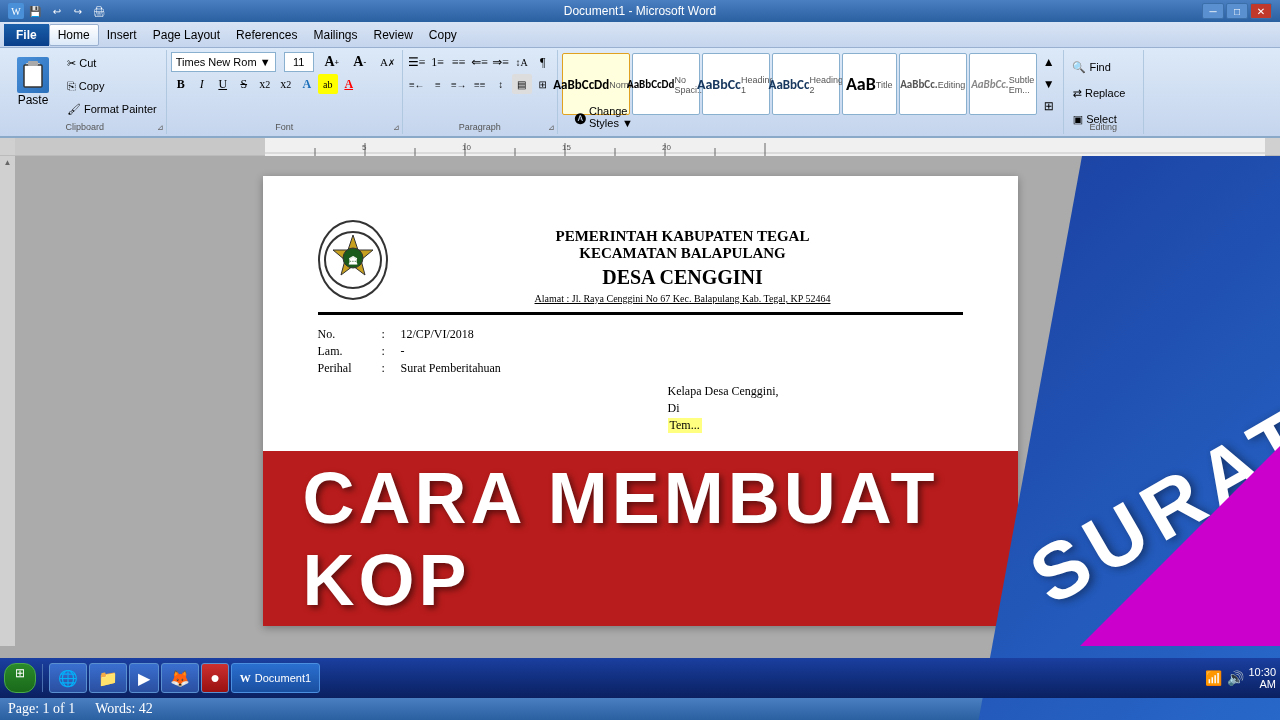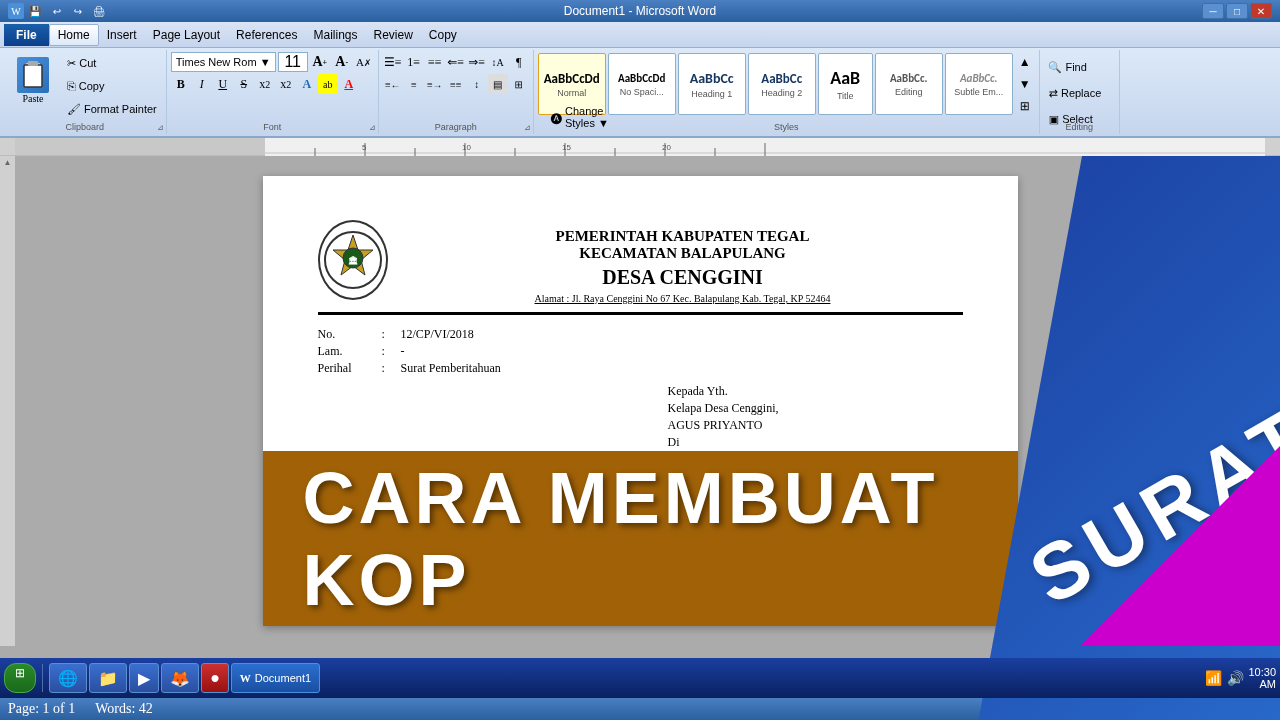--- a/index.html
+++ b/index.html
@@ -164,21 +164,21 @@
       display: flex;
       align-items: center;
       justify-content: space-between;
     }
     .font-size-box {
       width: 30px;
       height: 20px;
       border: 1px solid #8ab0d0;
       background: white;
       font-family: Arial, sans-serif;
-      font-size: 16px;
+      font-size: 11px;
       padding: 0 2px;
       text-align: center;
       display: flex;
       align-items: center;
       justify-content: center;
     }
     .fmt-btn {
       width: 20px;
       height: 20px;
       border: 1px solid transparent;
@@ -193,21 +193,21 @@
     .fmt-btn.bold { font-weight: bold; }
     .fmt-btn.italic { font-style: italic; }
     .fmt-btn.underline { text-decoration: underline; }
     .style-item {
       width: 65px;
       height: 58px;
       border: 1px solid #8ab0d0;
       background: white;
       cursor: pointer;
       display: flex;
-      flex-direction: column;
+      flex-direction: row;
       align-items: center;
       justify-content: center;
       padding: 2px;
       border-radius: 2px;
       font-size: 10px;
     }
     .style-item.active { background: #ffd; border-color: #e0a020; }
     .style-preview {
       font-family: 'Calibri', Arial, sans-serif;
       font-size: 13px;
@@ -309,21 +309,21 @@
     }
     .recipient-row { margin-bottom: 2px; }
 
     
     .overlay-banner {
       position: absolute;
       bottom: 0;
       left: 0;
       right: 0;
       height: 175px;
-      background: #a16207;
+      background: #b91c1c;
       display: flex;
       align-items: center;
       justify-content: center;
       z-index: 10;
     }
     .banner-text {
       font-family: Arial Black, Arial, sans-serif;
       font-size: 72px;
       font-weight: 900;
       color: white;
@@ -509,21 +509,21 @@
     <div class="ribbon-group-wrapper" style="min-width:95px;">
       <div style="display:flex; align-items:stretch; flex:1; gap:4px;">
         <div class="paste-btn">
           <div class="paste-icon">
             <svg width="22" height="28" viewBox="0 0 22 28">
               <rect x="4" y="2" width="14" height="3" fill="#ccc" rx="1"></rect>
               <rect x="2" y="4" width="18" height="22" fill="white" stroke="#333" stroke-width="1.5" rx="1"></rect>
               <rect x="6" y="0" width="10" height="5" fill="#aaa" rx="1"></rect>
             </svg>
           </div>
-          <div style="font-family:Liberation Serif, serif;font-size:10px;">Paste</div>
+          <div style="font-family:Liberation Sans, sans-serif;font-size:12px;">Paste</div>
         </div>
         <div class="small-btns">
           <div class="small-btn">
             <span>✂</span>
             <span>Cut</span>
           </div>
           <div class="small-btn">
             <span>⎘</span>
             <span>Copy</span>
           </div>
@@ -532,21 +532,21 @@
             <span>Format Painter</span>
           </div>
         </div>
       </div>
       <div class="rgb-label">Clipboard</div>
       <span class="expand-arrow">⊿</span>
     </div>
 
     <div class="ribbon-group-wrapper" style="min-width:180px;">
       <div style="display:flex;flex-direction:column;gap:2px;flex:1;">
-        <div style="display:flex;gap:2px;align-items:center;">
+        <div style="display:flex;gap:8px;align-items:center;">
           <div class="font-name-box">
             <span>Times New Rom</span>
             <span>▼</span>
           </div>
           <div class="font-size-box">
             <span>11</span>
           </div>
           <div class="fmt-btn" style="font-size:14px;font-weight:bold;">A<sup style="font-size:8px;">+</sup></div>
           <div class="fmt-btn" style="font-size:14px;font-weight:bold;">A<sup style="font-size:8px;">-</sup></div>
           <div class="fmt-btn" style="font-size:11px;">A<sub>✗</sub></div>
@@ -627,21 +627,20 @@
           <div class="fmt-btn">▼</div>
           <div class="fmt-btn">⊞</div>
         </div>
       </div>
       <div style="display:flex;flex-direction:column;justify-content:center;margin-left:8px;margin-top:-10px;">
         <div class="small-btn" style="font-size:11px;white-space:nowrap;">
           <span>🅐</span>
           Change<br>Styles ▼
         </div>
       </div>
-      <div class="rgb-label">Styles</div>
     </div>
 
     <div class="ribbon-group-wrapper" style="min-width:80px;">
       <div style="display:flex;flex-direction:column;gap:4px;flex:1;padding-top:4px;">
         <div class="small-btn">
           <span>🔍</span>
           <span>Find</span>
         </div>
         <div class="small-btn">
           <span>⇄</span>
@@ -724,23 +723,21 @@
           <span>-</span>
         </div>
         <div class="meta-row">
           <span class="meta-label">Perihal</span>
           <span class="meta-sep">:</span>
           <span>Surat Pemberitahuan</span>
         </div>
       </div>
 
       <div class="recipient">
-        <div class="recipient-row">Kepada Yth.</div>
         <div class="recipient-row">Kelapa Desa Cenggini,</div>
-        <div class="recipient-row">AGUS PRIYANTO</div>
         <div class="recipient-row">Di</div>
         <div class="recipient-row" style="background:#ffff80;display:inline-block;padding:0 2px;">Tem...</div>
       </div>
 
       <div class="overlay-banner">
         <div class="banner-text">CARA MEMBUAT KOP</div>
       </div>
 
     </div>
   </div>

